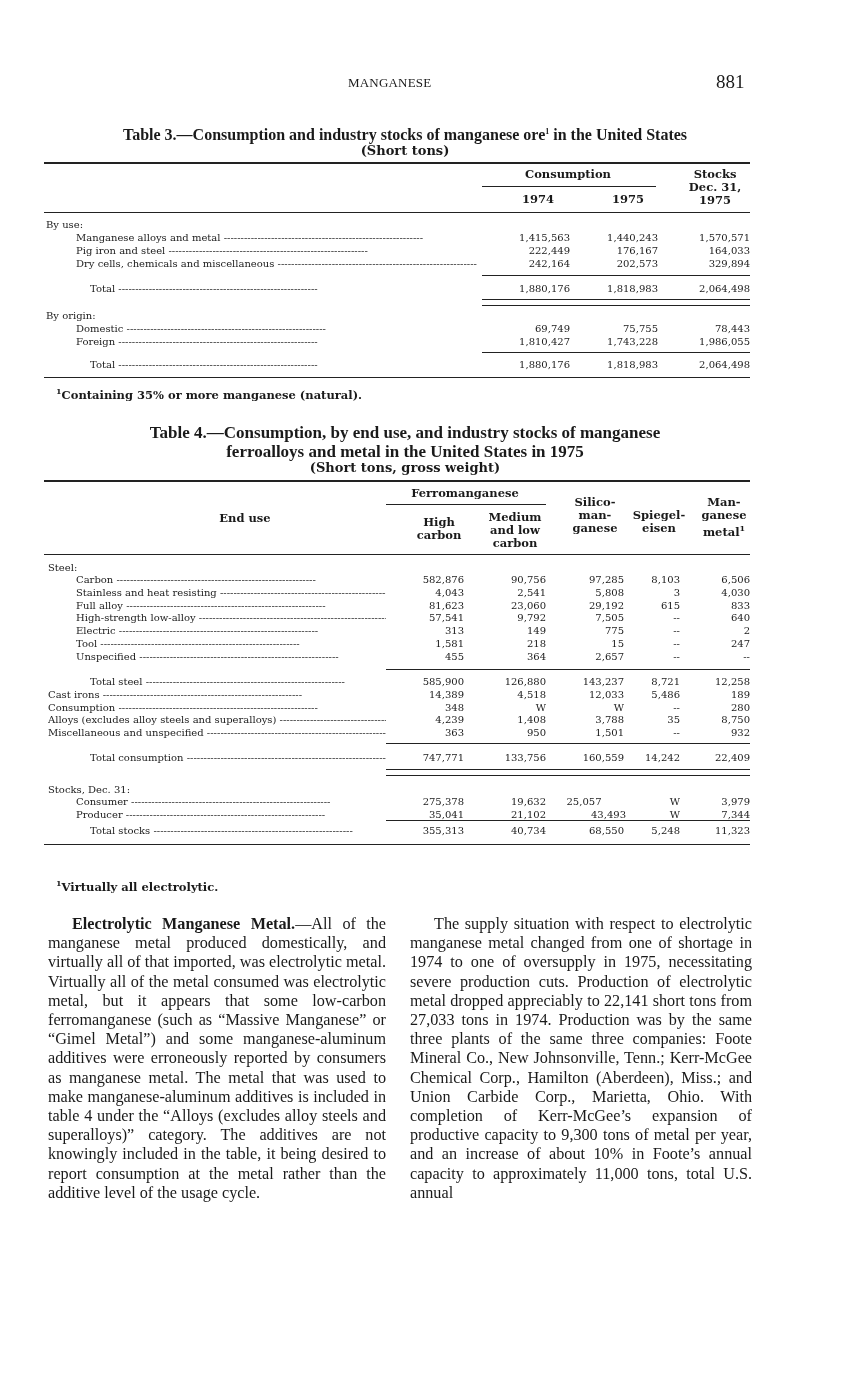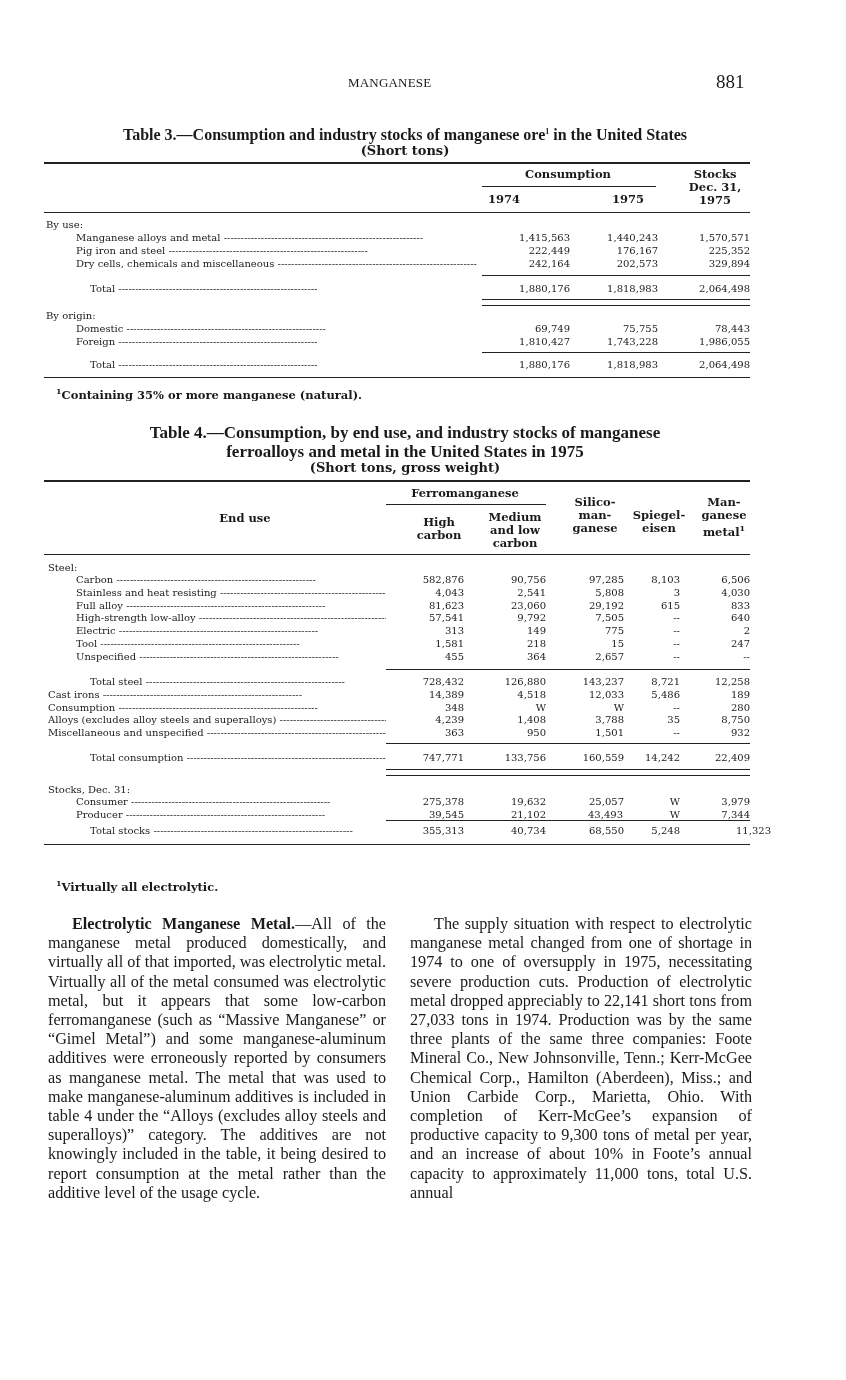--- a/index.html
+++ b/index.html
@@ -35,21 +35,21 @@
 
 <div class="abs" style="left:0;top:0;width:846px;height:400px;">
   <div class="abs tbl-title" style="left:40px;top:123px;width:730px;">
     <span>Table 3.—Consumption and industry stocks of manganese ore</span><sup>1</sup><span> in the United States</span>
   </div>
   <div class="abs tbl-sub" style="left:40px;top:144px;width:730px;">(Short tons)</div>
 
   <div class="rule" style="left:44px;top:162px;width:706px;height:1.6px;"></div>
   <div class="hdr" style="left:480px;top:168px;width:176px;">Consumption</div>
   <div class="rule" style="left:482px;top:186px;width:174px;height:1px;"></div>
-  <div class="hdr" style="left:464px;top:193px;width:80px;">1974</div>
+  <div class="hdr" style="left:498px;top:193px;width:80px;">1974</div>
   <div class="hdr" style="left:588px;top:193px;width:80px;">1975</div>
   <div class="hdr" style="left:680px;top:168px;width:70px;">
     <div>Stocks</div>
     <div>Dec. 31,</div>
     <div>1975</div>
   </div>
   <div class="rule" style="left:44px;top:212px;width:706px;height:1.2px;"></div>
 
   <div class="mono abs" style="left:0;top:0;width:846px;">
     <div class="row" style="top:219px;">
@@ -59,21 +59,21 @@
     <div class="row" style="top:232px;">
       <span class="lbl" style="left:76px;width:406px;"><span>Manganese alloys and metal</span> <span class="dots">-----------------------------------------------------------</span></span>
       <span class="num" style="left:480px;width:90px;">1,415,563</span>
       <span class="num" style="left:568px;width:90px;">1,440,243</span>
       <span class="num" style="left:658px;width:92px;">1,570,571</span>
     </div>
     <div class="row" style="top:245px;">
       <span class="lbl" style="left:76px;width:406px;"><span>Pig iron and steel</span> <span class="dots">-----------------------------------------------------------</span></span>
       <span class="num" style="left:480px;width:90px;">222,449</span>
       <span class="num" style="left:568px;width:90px;">176,167</span>
-      <span class="num" style="left:658px;width:92px;">225,352</span>
+      <span class="num" style="left:658px;width:92px;">164,033</span>
     </div>
     <div class="row" style="top:258px;">
       <span class="lbl" style="left:76px;width:406px;"><span>Dry cells, chemicals and miscellaneous</span> <span class="dots">-----------------------------------------------------------</span></span>
       <span class="num" style="left:480px;width:90px;">242,164</span>
       <span class="num" style="left:568px;width:90px;">202,573</span>
       <span class="num" style="left:658px;width:92px;">329,894</span>
     </div>
     <div class="rule" style="left:482px;top:275px;width:268px;height:1px;"></div>
     <div class="row" style="top:283px;">
       <span class="lbl" style="left:90px;width:392px;"><span>Total</span> <span class="dots">-----------------------------------------------------------</span></span>
@@ -205,21 +205,21 @@
         <span class="lbl" style="left: 76px; width: 310px;"><span>Unspecified</span> -----------------------------------------------------------</span>
         <span class="num" style="left: 384px; width: 80px;">455</span>
         <span class="num" style="left: 464px; width: 82px;">364</span>
         <span class="num" style="left: 544px; width: 80px;">2,657</span>
         <span class="num" style="left: 622px; width: 58px;">--</span>
         <span class="num" style="left: 680px; width: 70px;">--</span>
       </div>
       <div class="rule" style="top: 669px; left: 386px; width: 364px; height: 1px;"></div>
       <div class="row" style="top: 676px;">
         <span class="lbl" style="left: 90px; width: 296px;"><span>Total steel</span> -----------------------------------------------------------</span>
-        <span class="num" style="left: 384px; width: 80px;">728,432</span>
+        <span class="num" style="left: 384px; width: 80px;">585,900</span>
         <span class="num" style="left: 464px; width: 82px;">126,880</span>
         <span class="num" style="left: 544px; width: 80px;">143,237</span>
         <span class="num" style="left: 622px; width: 58px;">8,721</span>
         <span class="num" style="left: 680px; width: 70px;">12,258</span>
       </div>
       <div class="row" style="top: 689px;">
         <span class="lbl" style="left: 48px; width: 338px;"><span>Cast irons</span> -----------------------------------------------------------</span>
         <span class="num" style="left: 384px; width: 80px;">14,389</span>
         <span class="num" style="left: 464px; width: 82px;">4,518</span>
         <span class="num" style="left: 544px; width: 80px;">12,033</span>
@@ -261,40 +261,40 @@
       </div>
       <div class="rule" style="top: 769px; left: 386px; width: 364px; height: 1px;"></div>
       <div class="rule" style="top: 775px; left: 386px; width: 364px; height: 1px;"></div>
       <div class="row" style="top: 784px;">
         <span class="lbl" style="left: 48px;">Stocks, Dec. 31:</span>
       </div>
       <div class="row" style="top: 796px;">
         <span class="lbl" style="left: 76px; width: 310px;"><span>Consumer</span> -----------------------------------------------------------</span>
         <span class="num" style="left: 384px; width: 80px;">275,378</span>
         <span class="num" style="left: 464px; width: 82px;">19,632</span>
-        <span class="num" style="left: 544px; width: 80px;">25,057</span>
+        <span class="num" style="left: 544px; width: 80px; text-align: center;">25,057</span>
         <span class="num" style="left: 622px; width: 58px;">W</span>
         <span class="num" style="left: 680px; width: 70px;">3,979</span>
       </div>
       <div class="row" style="top: 808.6px;">
         <span class="lbl" style="left: 76px; width: 310px;"><span>Producer</span> -----------------------------------------------------------</span>
-        <span class="num" style="left: 384px; width: 80px;">39,545</span>
+        <span class="num" style="left: 384px; width: 80px;">35,041</span>
         <span class="num" style="left: 464px; width: 82px;">21,102</span>
-        <span class="num" style="left: 521px; width: 80px; padding-left: 22px;">43,493</span>
+        <span class="num" style="left: 546px; width: 80px;">43,493</span>
         <span class="num" style="left: 622px; width: 58px;">W</span>
         <span class="num" style="left: 680px; width: 70px;">7,344</span>
       </div>
       <div class="rule" style="top: 820px; left: 386px; width: 364px; height: 1px;"></div>
       <div class="row" style="top: 825px;">
         <span class="lbl" style="left: 90px; width: 296px;"><span>Total stocks</span> -----------------------------------------------------------</span>
         <span class="num" style="left: 384px; width: 80px;">355,313</span>
         <span class="num" style="left: 464px; width: 82px;">40,734</span>
         <span class="num" style="left: 544px; width: 80px;">68,550</span>
         <span class="num" style="left: 622px; width: 58px;">5,248</span>
-        <span class="num" style="left: 680px; width: 70px; padding-left: 21px;">11,323</span>
+        <span class="num" style="left: 680px; width: 70px;">11,323</span>
       </div>
       <div class="rule" style="top: 844px; left: 44px; width: 706px; height: 1.4px;"></div>
     </div>
 
   <div class="abs fn" style="left:56px;top:877px;">
     <sup style="font-size:8px;">1</sup><span>Virtually all electrolytic.</span>
   </div>
 </div>
 
 <div class="body-col" style="left:48px;top:915px;width:338px;">

